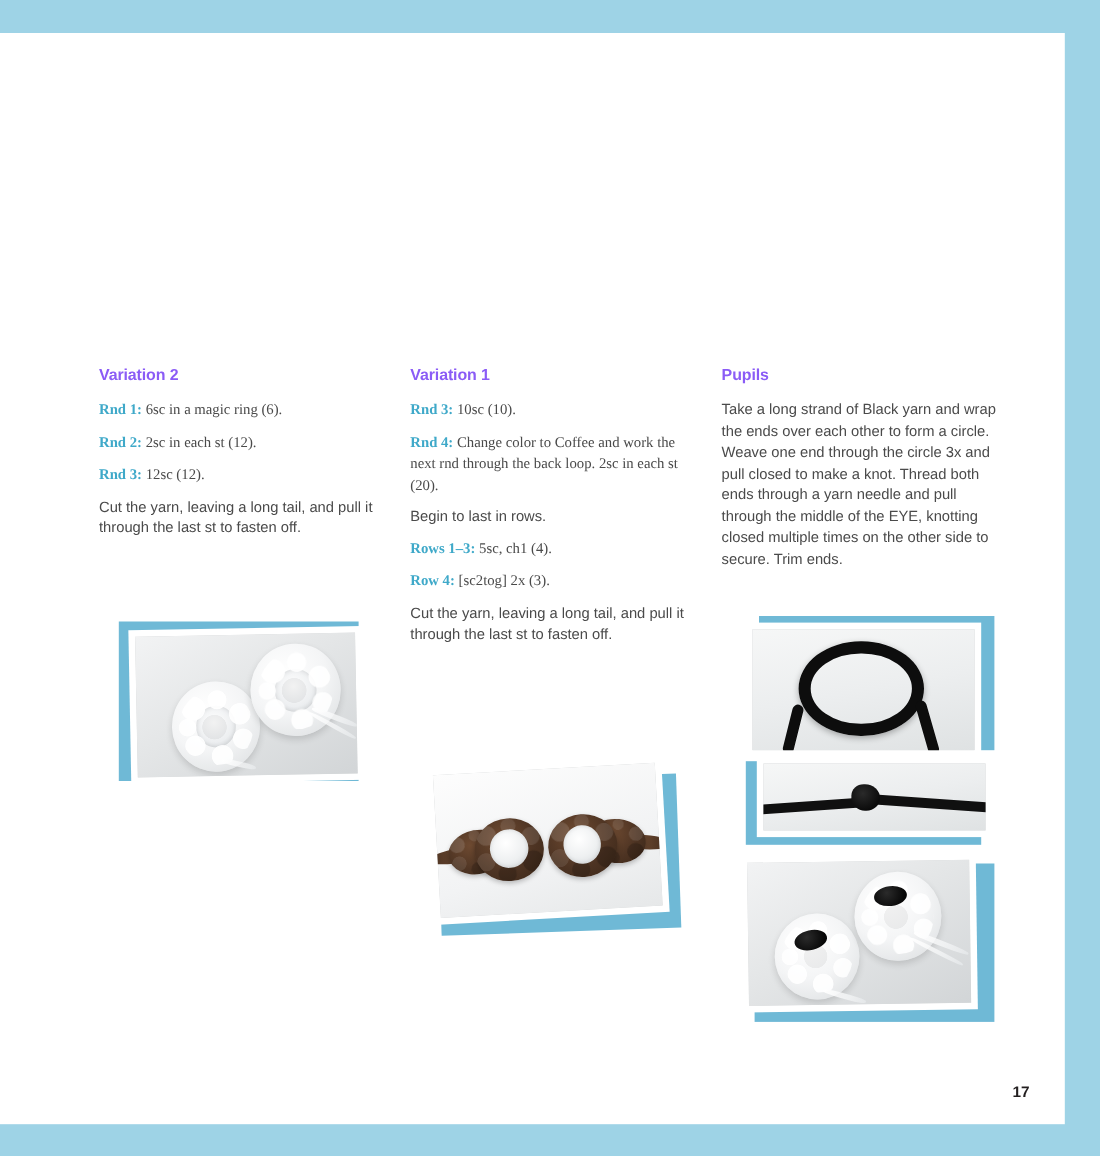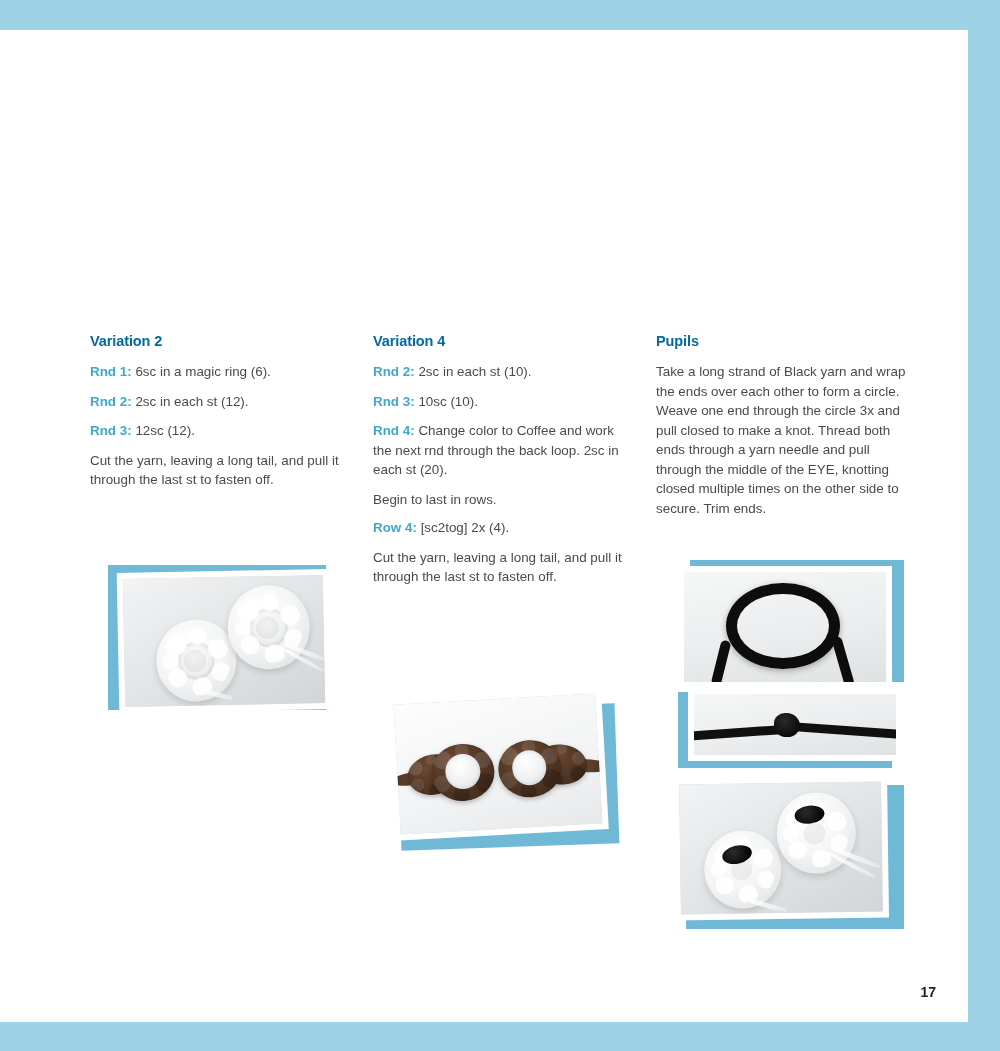--- a/index.html
+++ b/index.html
@@ -23,30 +23,31 @@
   #content { position:absolute; left:0; top:0; width:968px; height:992px; }
 
   .column { position:absolute; top:303px; }
   #col-1 { left:90px;  width:250px; }
   #col-2 { left:373px; width:250px; }
   #col-3 { left:656px; width:252px; }
 
   .col-title {
     font-size:14.5px;
     font-weight:bold;
-    color:#0369a1;
+    color:#8b5cf6;
     letter-spacing:-0.1px;
     margin-bottom:13px;
   }
 
   .step {
     font-size:13.4px;
     line-height:19.5px;
     color:#4a4a4a;
     margin-bottom:10px;
+    font-family:Liberation Serif, serif;
   }
   .step .lbl {
     color:#3fa9c9;
     font-weight:bold;
   }
   .para {
     font-size:13.4px;
     line-height:19.5px;
     color:#4a4a4a;
     margin-bottom:10px;
@@ -244,40 +245,40 @@
               <div class="core"></div>
             </div>
             <div class="tail" style="left:79%;top:58%;width:22%;height:5px;transform:rotate(22deg);"></div>
             <div class="tail" style="left:77%;top:64%;width:24%;height:4px;transform:rotate(30deg);"></div>
           </div>
         </div>
       </div>
     </div>
 
     <div class="column" id="col-2">
-      <div class="col-title">Variation 4</div>
-
-      <div class="step">
-        <span class="lbl">Rnd 2:</span>
-        <span>2sc in each st (10).</span>
-      </div>
+      <div class="col-title">Variation 1</div>
+
       <div class="step">
         <span class="lbl">Rnd 3:</span>
         <span>10sc (10).</span>
       </div>
       <div class="step">
         <span class="lbl">Rnd 4:</span>
         <span>Change color to Coffee and work the next rnd through the back loop. 2sc in each st (20).</span>
       </div>
 
       <div class="para tight">Begin to last in rows.</div>
 
       <div class="step">
+        <span class="lbl">Rows 1–3:</span>
+        <span>5sc, ch1 (4).</span>
+      </div>
+      <div class="step">
         <span class="lbl">Row 4:</span>
-        <span>[sc2tog] 2x (4).</span>
+        <span>[sc2tog] 2x (3).</span>
       </div>
 
       <div class="para">Cut the yarn, leaving a long tail, and pull it through the last st to fasten off.</div>
 
       <div class="photo-wrap" id="photo-2-wrap">
         <div class="frame-blue"></div>
         <div class="photo">
           <div class="inner">
             <div class="scene-brownbg"></div>
 

